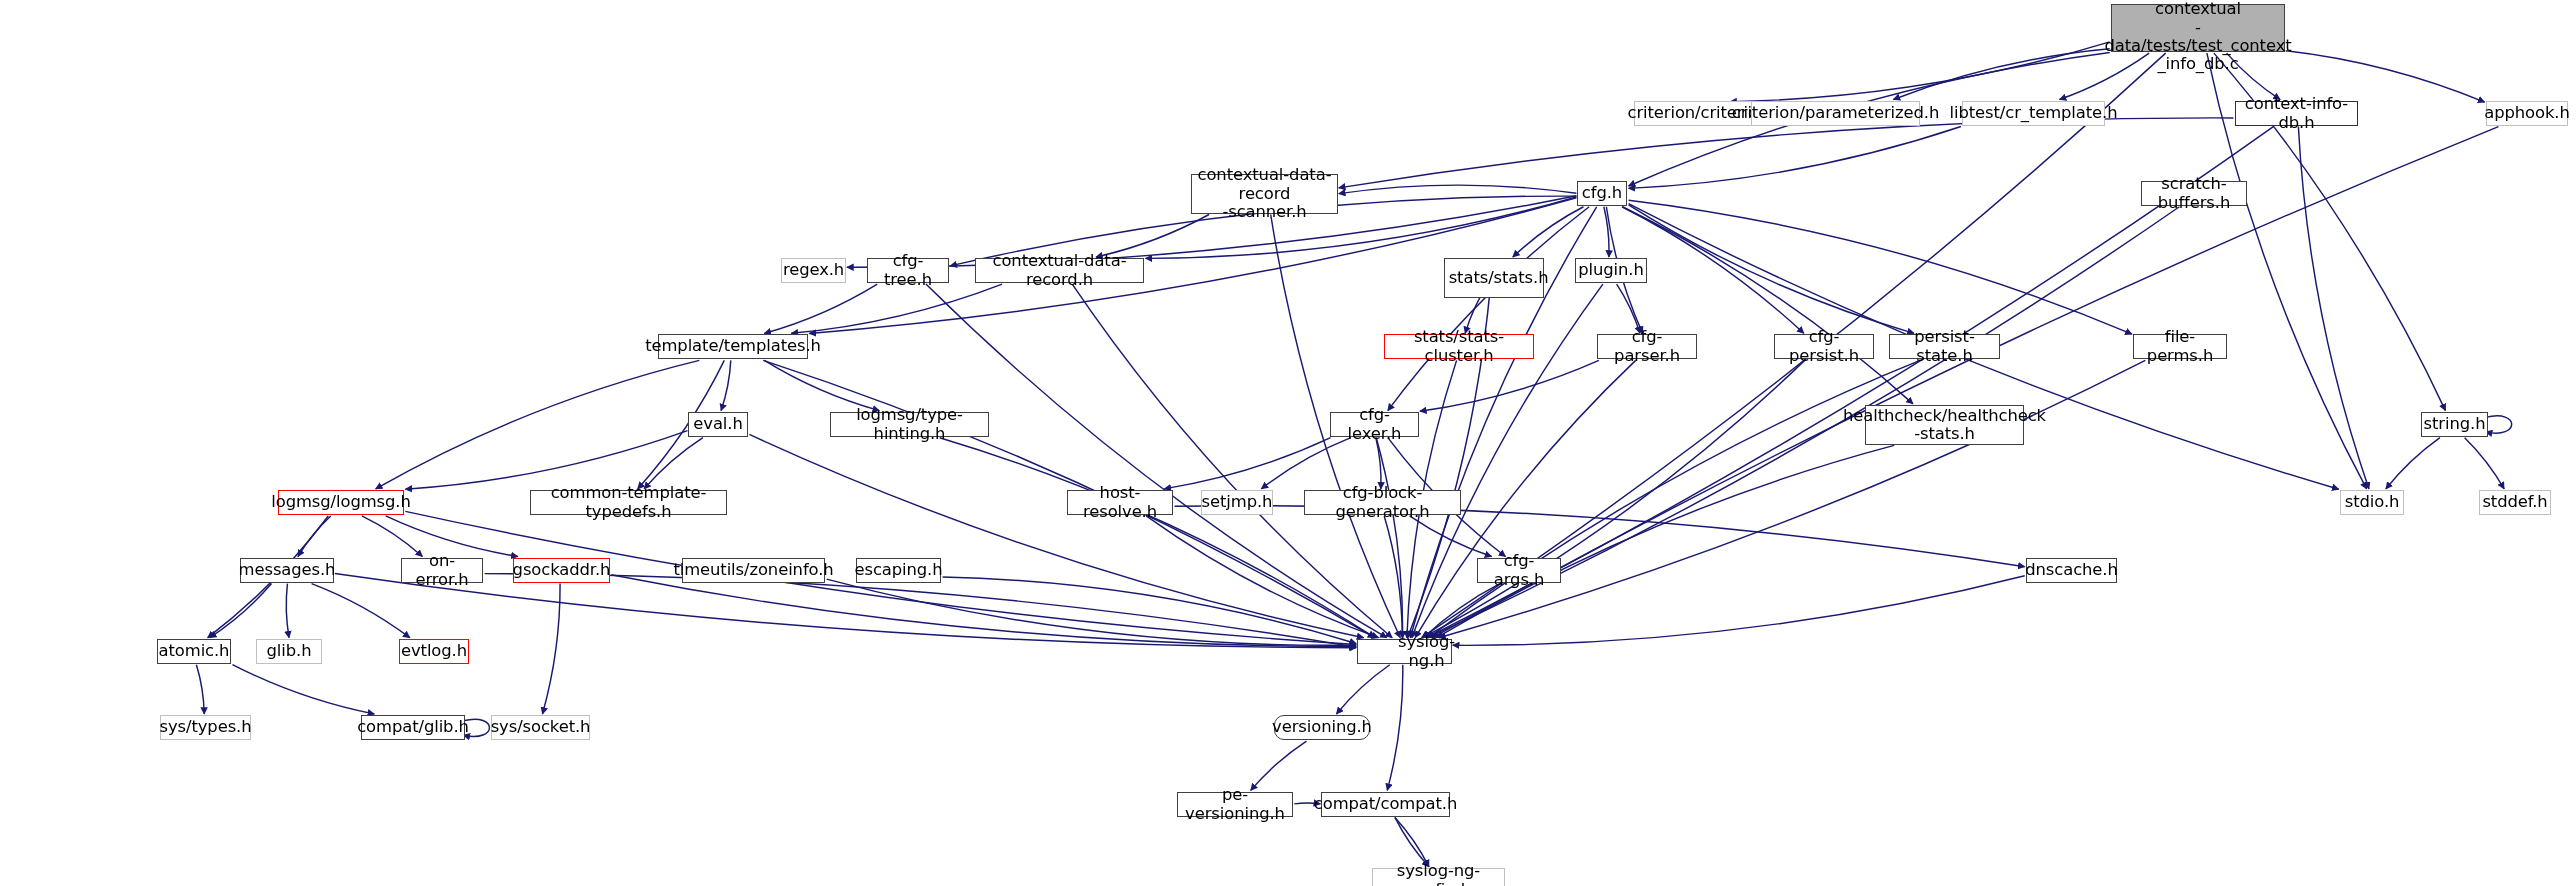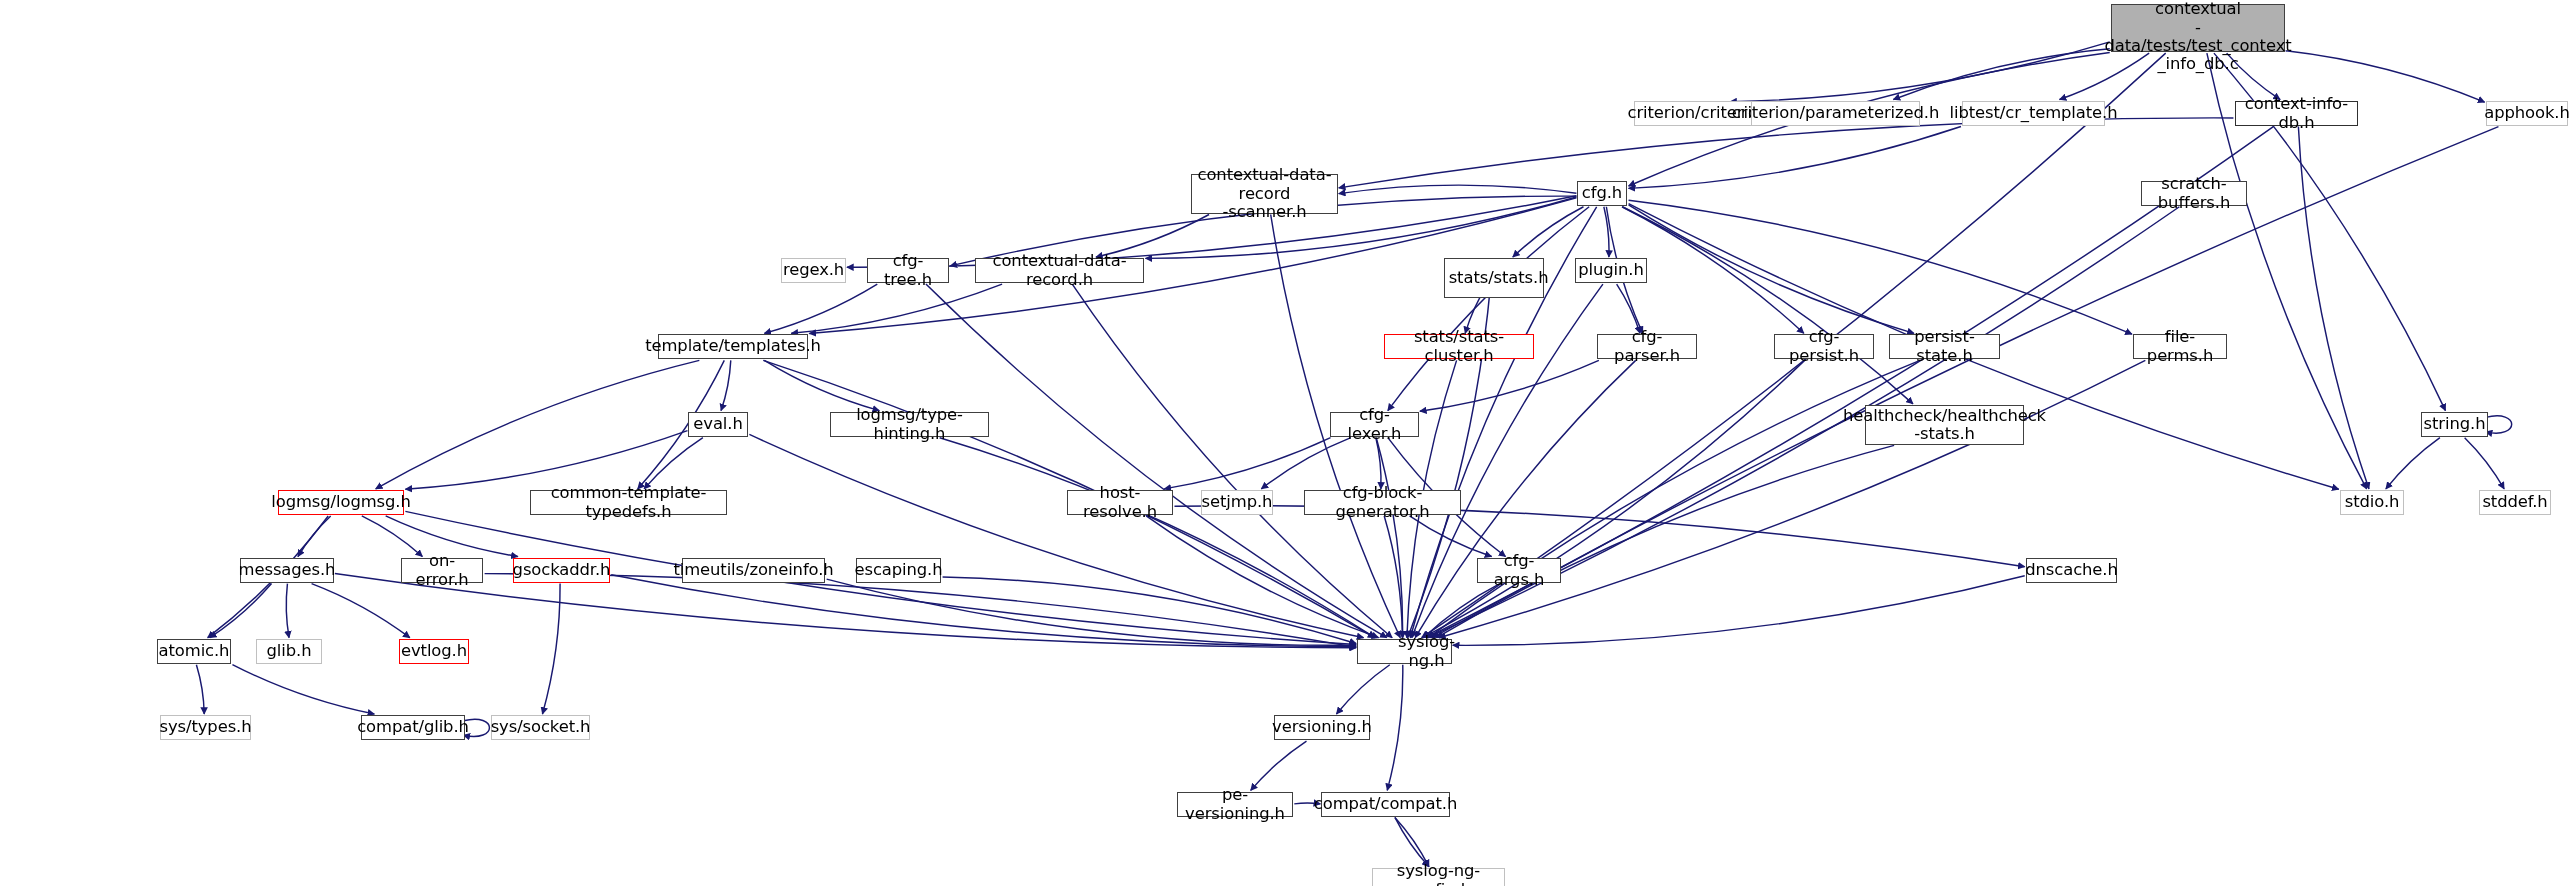--- a/index.html
+++ b/index.html
@@ -178,19 +178,19 @@
       <div class="node solid" style="left: 856px; top: 558px; width: 85px; height: 25px;">escaping.h</div>
       <div class="node solid" style="left: 1477px; top: 558px; width: 84px; height: 25px;">cfg-args.h</div>
       <div class="node solid" style="left: 2026px; top: 558px; width: 91px; height: 25px;">dnscache.h</div>
       <div class="node solid" style="left: 157px; top: 639px; width: 74px; height: 25px;">atomic.h</div>
       <div class="node plain" style="left: 256px; top: 639px; width: 66px; height: 25px;">glib.h</div>
       <div class="node red" style="left: 399px; top: 639px; width: 70px; height: 25px;">evtlog.h</div>
       <div class="node solid" style="left: 1357px; top: 639px; width: 95px; height: 25px; padding-left: 48px;">syslog-ng.h</div>
       <div class="node plain" style="left: 160px; top: 715px; width: 91px; height: 25px;">sys/types.h</div>
       <div class="node solid" style="left: 361px; top: 715px; width: 104px; height: 25px;">compat/glib.h</div>
       <div class="node plain" style="left: 491px; top: 715px; width: 99px; height: 25px;">sys/socket.h</div>
-      <div class="node solid" style="left: 1274px; top: 715px; width: 96px; height: 25px;">versioning.h</div>
+      <div class="node solid" style="left: 1274px; top: 715px; width: 96px; height: 25px; border-radius: 10px;">versioning.h</div>
       <div class="node solid" style="left: 1177px; top: 792px; width: 116px; height: 25px;">pe-versioning.h</div>
       <div class="node solid" style="left: 1321px; top: 792px; width: 129px; height: 25px;">compat/compat.h</div>
       <div class="node plain" style="left: 1372px; top: 868px; width: 133px; height: 25px;">syslog-ng-config.h</div>
     </div>
 </div>
 
 
 </body></html>

